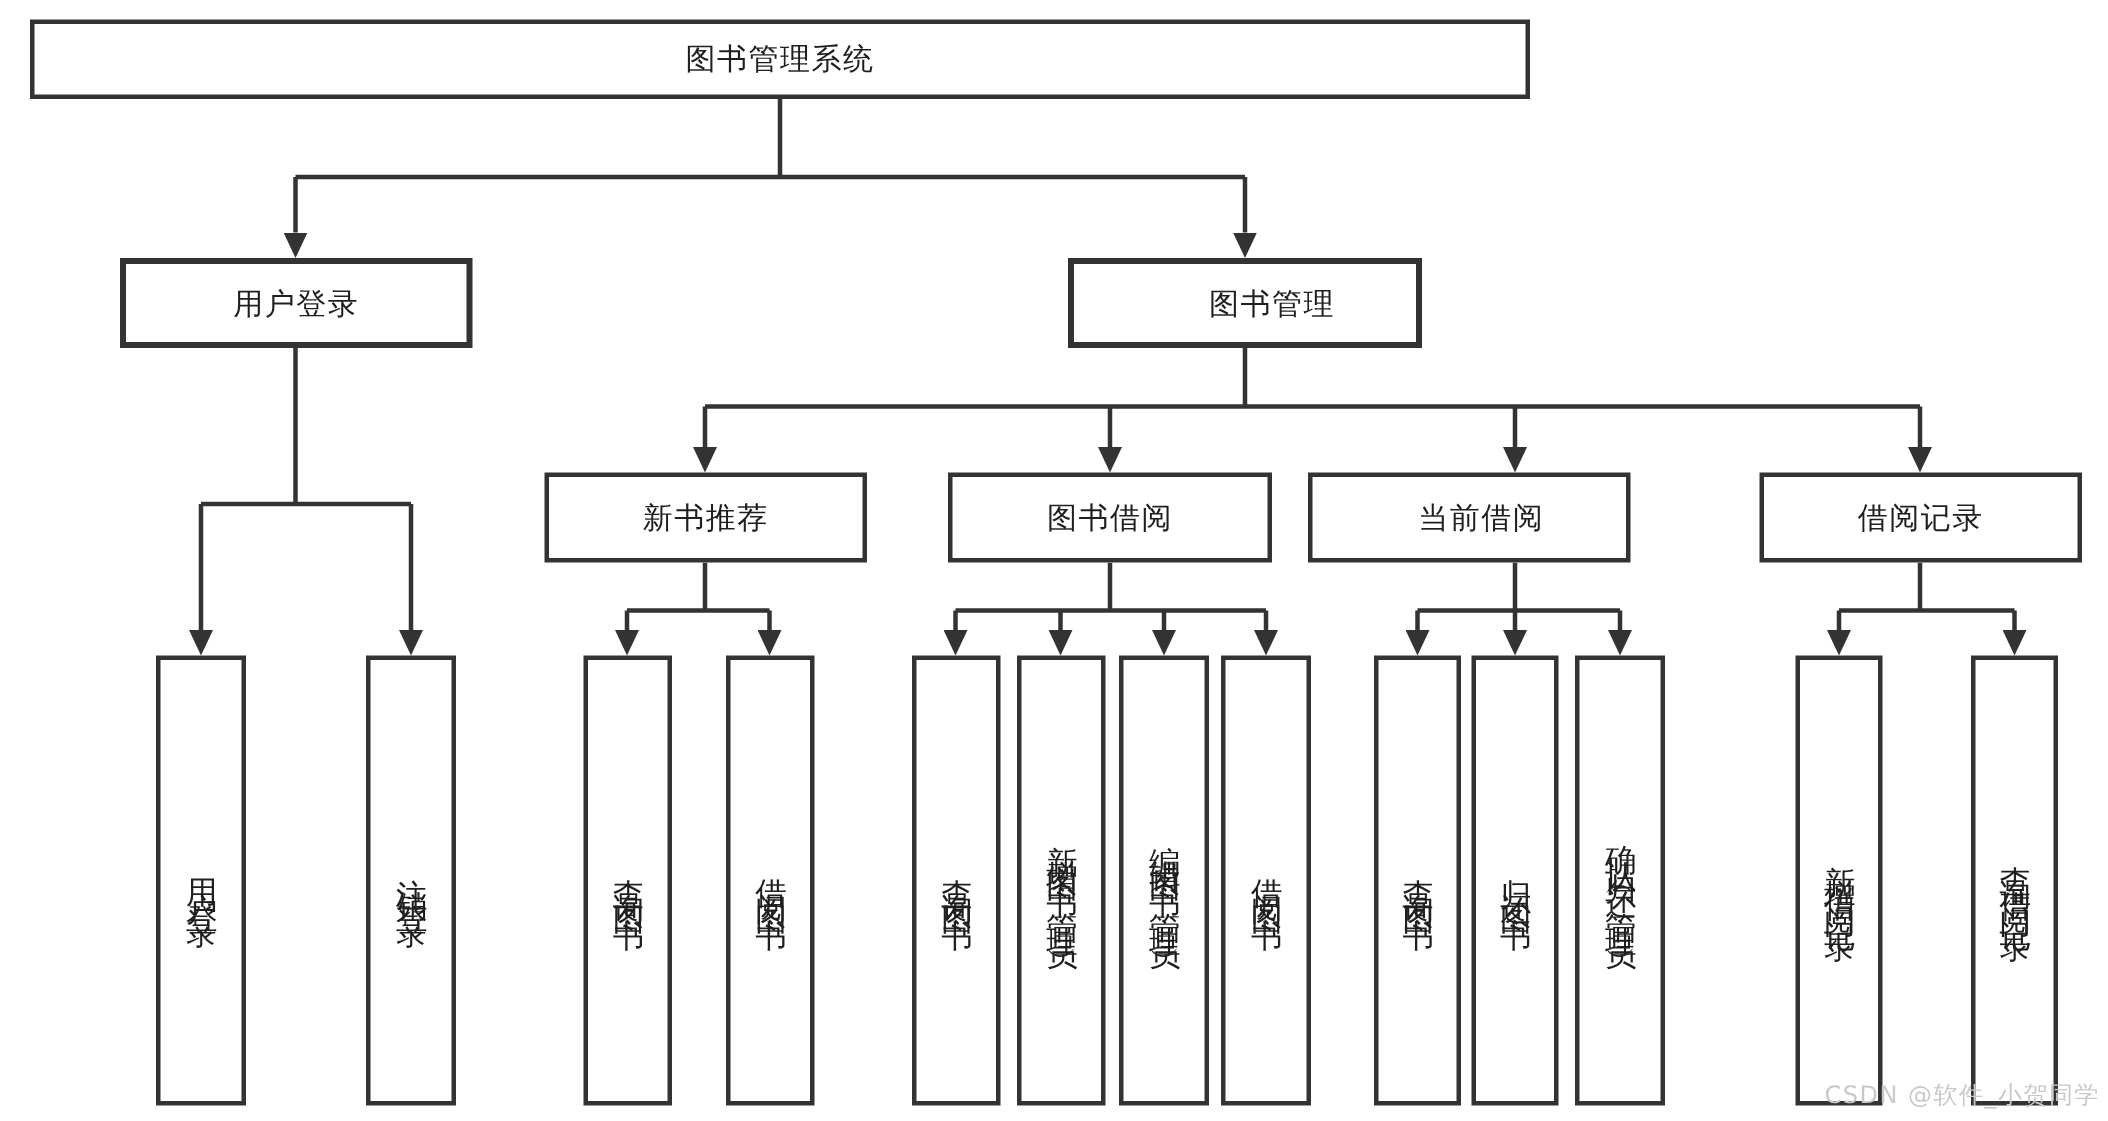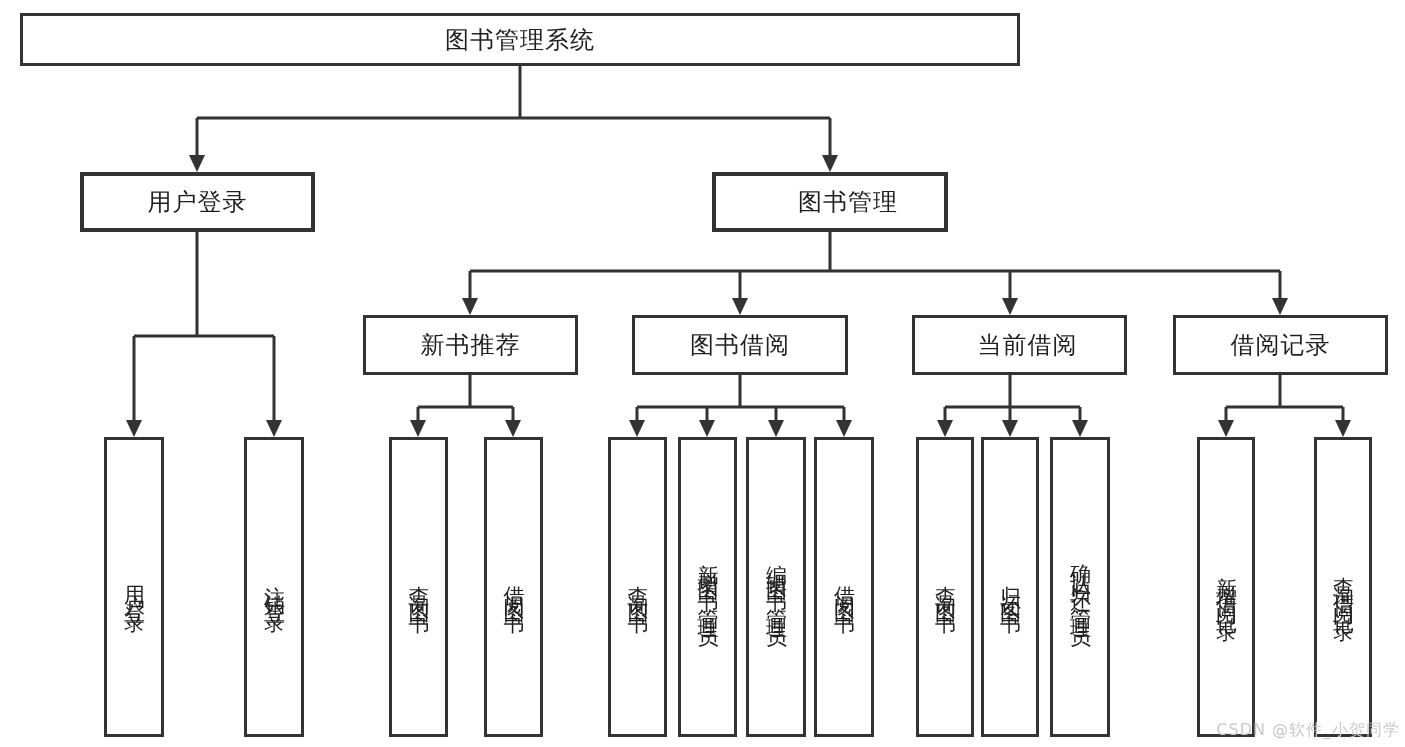--- a/index.html
+++ b/index.html
@@ -22,21 +22,21 @@
     box-sizing: border-box;
     border: 3px solid #333333;
     background: #ffffff;
     display: flex;
     align-items: center;
     justify-content: center;
     color: #1f1f1f;
     z-index: 2;
   }
   .box .lbl {
-    font-size: 24px;
+    font-size: 20px;
     letter-spacing: 1px;
     white-space: nowrap;
   }
   .box.lvl2 { border-width: 4px; }
   .leaf .lbl {
     writing-mode: vertical-rl;
     text-orientation: mixed;
     font-size: 21px;
     letter-spacing: 9px;
     line-height: 1;
@@ -111,21 +111,21 @@
   <div class="box lvl2" style="left:712px; top:172px; width:236px; height:60px;padding-left:36px;">
     <span class="lbl">图书管理</span>
   </div>
 
   <div class="box lvl3" style="left:632px; top:315px; width:216px; height:60px;">
     <span class="lbl">图书借阅</span>
   </div>
   <div class="box lvl3" style="left:363px; top:315px; width:215px; height:60px;">
     <span class="lbl">新书推荐</span>
   </div>
-  <div class="box lvl3" style="left:912px; top:315px; width:215px; height:60px;padding-left:16px;">
+  <div class="box lvl3" style="left:872px; top:315px; width:215px; height:60px;padding-left:16px;">
     <span class="lbl">当前借阅</span>
   </div>
   <div class="box lvl3" style="left:1173px; top:315px; width:215px; height:60px;">
     <span class="lbl">借阅记录</span>
   </div>
 
   <div class="box leaf" style="left:104px; top:437px; width:60px; height:300px;">
     <span class="lbl">用户登录</span>
   </div>
   <div class="box leaf" style="left:244px; top:437px; width:60px; height:300px;">

